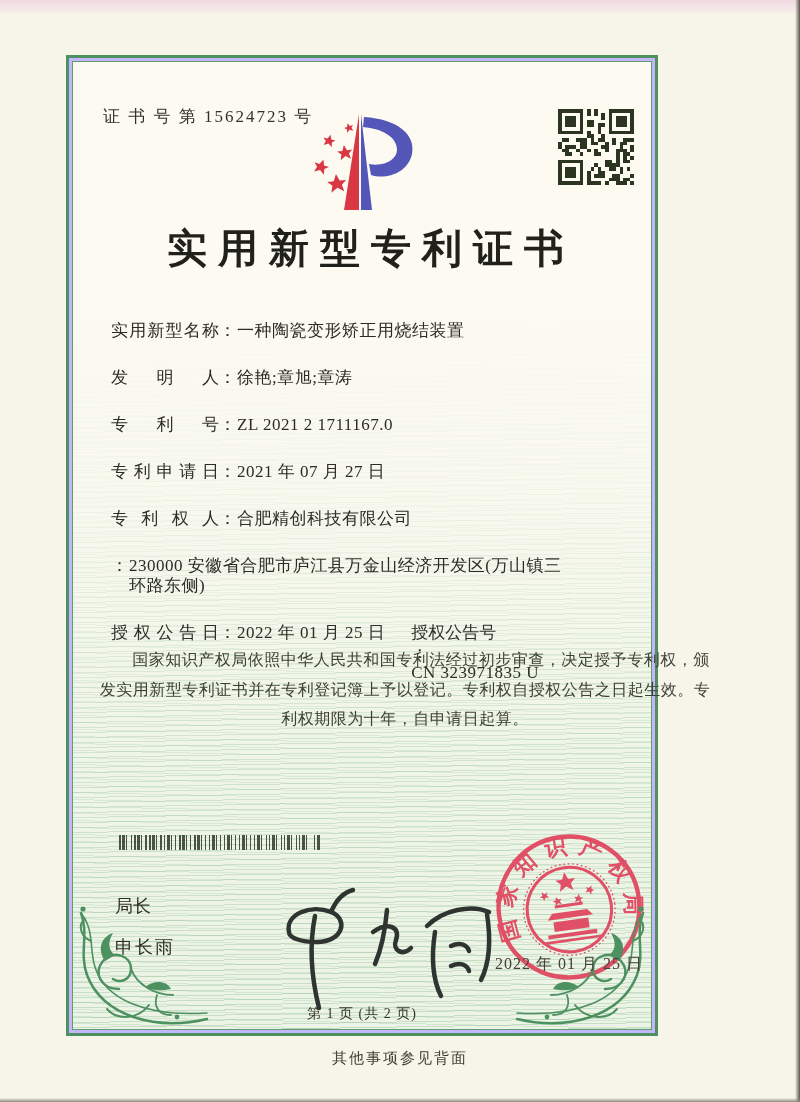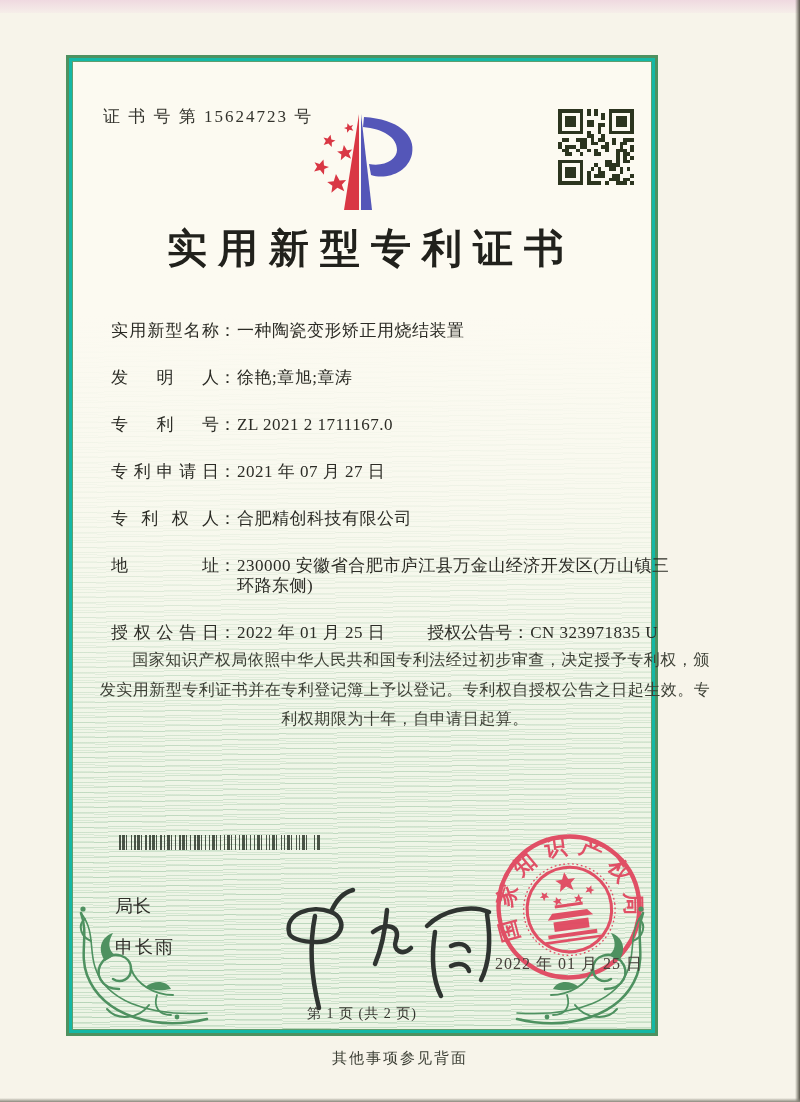--- a/index.html
+++ b/index.html
@@ -12,21 +12,21 @@
   }
   
   .scan-top-strip { position:absolute; left:0; top:0; width:800px; height:13px; background:linear-gradient(180deg,#efd9e0,#f6eee9); }
   .scan-right-edge { position:absolute; right:0; top:0; width:5px; height:1102px; background:linear-gradient(90deg,rgba(60,60,52,0),#57554a); }
   .scan-bottom-edge { position:absolute; left:0; bottom:0; width:800px; height:4px; background:linear-gradient(0deg,#8b887c,rgba(139,136,124,0)); }
 
   
   .frame {
     position:absolute; left:66px; top:55px; width:592px; height:981px;
     border:3px solid #4e9160;
-    background:#14b8a6;
+    background:#c4b5fd;
   }
   .frame-inner {
     position:absolute; left:3px; top:3px; right:3px; bottom:3px;
     border:1px solid #5f9e6e;
     background:
       linear-gradient(180deg, #fcfaf1 0%, #fcfaf1 26%, rgba(252,250,241,.78) 46%, rgba(252,250,241,.2) 70%, rgba(252,250,241,0) 100%),
       repeating-linear-gradient(179deg, rgba(120,176,132,.32) 0 1px, rgba(120,176,132,0) 1px 5px),
       repeating-linear-gradient(181.2deg, rgba(120,176,132,.22) 0 1px, rgba(120,176,132,0) 1px 7px),
       #ecf4e5;
   }
@@ -44,21 +44,21 @@
     font-size:40px; font-weight:700; letter-spacing:11px; padding-left:18px;
     color:#21211c;
   }
 
   .fields { position:absolute; left:42px; top:263px; width:596px; font-size:17px; color:#2c2c26;font-family:Liberation Serif, serif; }
   .frow { margin-bottom:27px; line-height:20px; display:flex; }
   .flabel { display:inline-block; width:108px; text-align:justify; text-align-last:justify; flex:0 0 108px; }
   .fcolon { flex:0 0 18px; }
   .fvalue { letter-spacing:.5px; }
   .frow.address .fvalue { width:440px; }
-  .frow.grant .grant-right { margin-left:42px; display:flex; }
+  .frow.grant .grant-right { margin-left:26px; display:flex;flex-direction:column; }
 
   .paras { position:absolute; left:26px; top:587px; width:620px; font-size:16px; line-height:1.85; color:#3c3f35;text-align:center; }
   .paras p { text-indent:2em; letter-spacing:.5px; }
 
   .barcode {
     position:absolute; left:50px; top:777px; width:201px; height:15px;
     background:repeating-linear-gradient(90deg,
       #2e372b 0 1.5px, transparent 1.5px 3px,
       #2e372b 3px 6px, transparent 6px 7px,
       #2e372b 7px 8px, transparent 8px 11.5px,
@@ -371,21 +371,20 @@
       <span class="flabel">专利申请日</span>
         <span class="fcolon">：</span>
         <span class="fvalue">2021 年 07 月 27 日</span>
     </div>
     <div class="frow">
       <span class="flabel">专利权人</span>
         <span class="fcolon">：</span>
         <span class="fvalue">合肥精创科技有限公司</span>
     </div>
     <div class="frow address">
-      <span class="flabel">地址</span>
         <span class="fcolon">：</span>
         <span class="fvalue">230000 安徽省合肥市庐江县万金山经济开发区(万山镇三环路东侧)</span>
     </div>
     <div class="frow grant">
       <span class="flabel">授权公告日</span>
         <span class="fcolon">：</span>
         <span class="fvalue">2022 年 01 月 25 日</span>
       <span class="grant-right">
         <span>授权公告号</span>
           <span class="fcolon">：</span>

